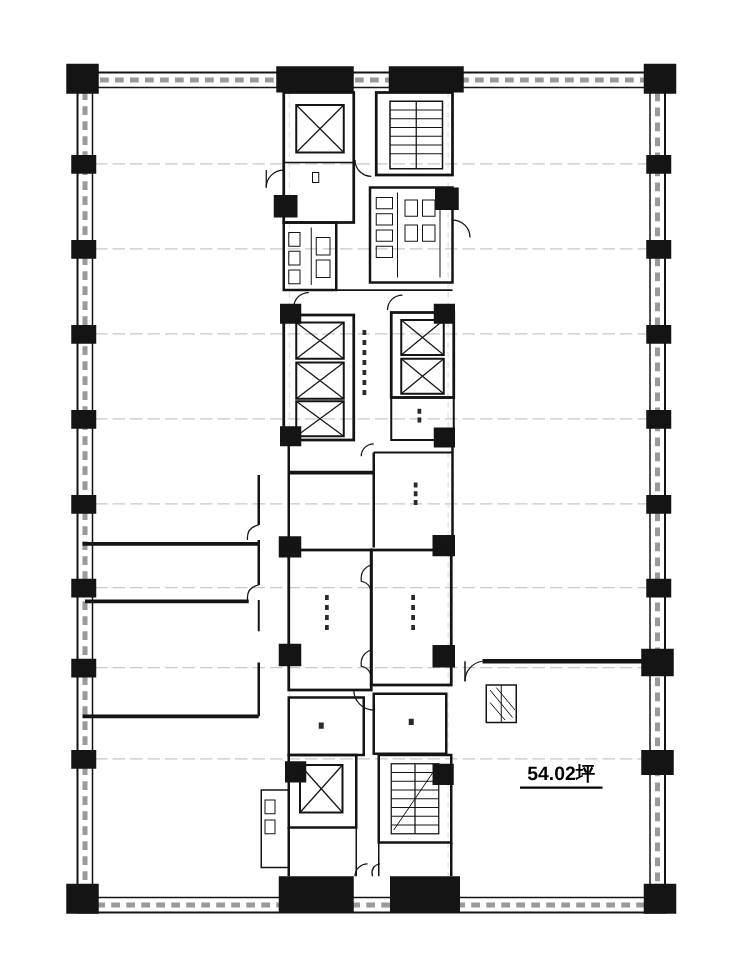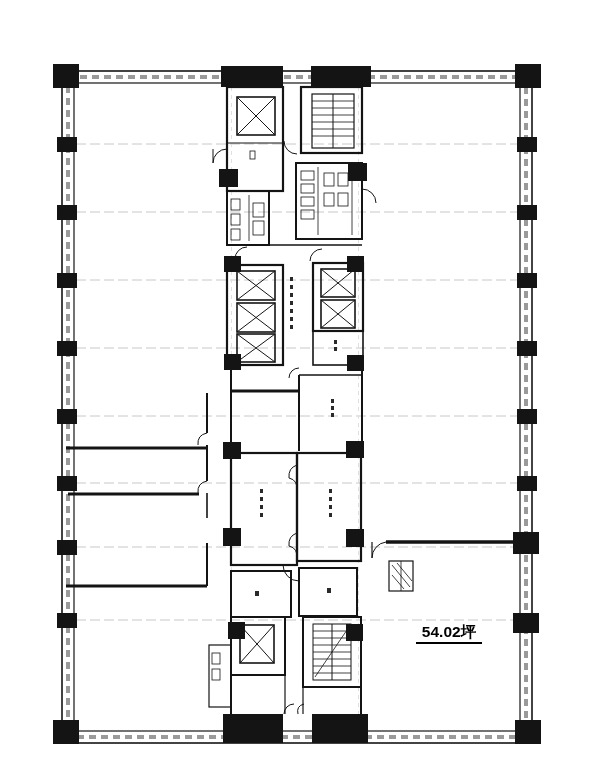--- a/index.html
+++ b/index.html
@@ -1,17 +1,17 @@
 <!DOCTYPE html>
 <html><head>
 <meta charset="utf-8">
 <style>
   html,body{margin:0;padding:0;background:#ffffff;}
   body{width:600px;height:782px;overflow:hidden;font-family:"Liberation Sans",sans-serif;}
-  #plan-wrap{position:relative;width:600px;height:575px;background:#ffffff;margin-top:13px;}
+  #plan-wrap{position:relative;width:600px;height:575px;background:#ffffff;}
   svg{display:block;}
   .ink{stroke:#141414;fill:none;}
   .w1{stroke-width:1;} .w12{stroke-width:1.2;} .w16{stroke-width:1.6;}
   .w2{stroke-width:2;} .w22{stroke-width:2.2;} .w3{stroke-width:3;} .w35{stroke-width:3.5;}
   .thin{stroke-width:0.8;}
   .fillink{fill:#141414;stroke:none;}
   .grid{stroke:#c8c8c8;stroke-width:1;}
   .gridv{stroke:#e0e0e0;stroke-width:1;}
   .wallband{stroke:#9a9a9a;stroke-width:4;fill:none;}
   .dots{fill:#2a2a2a;stroke:none;}

